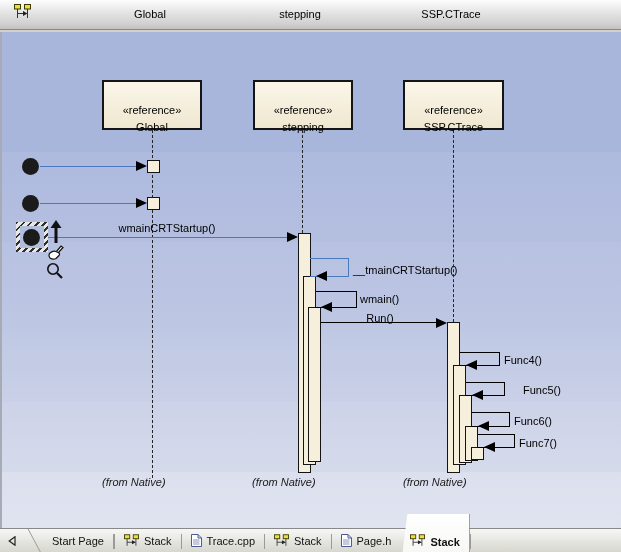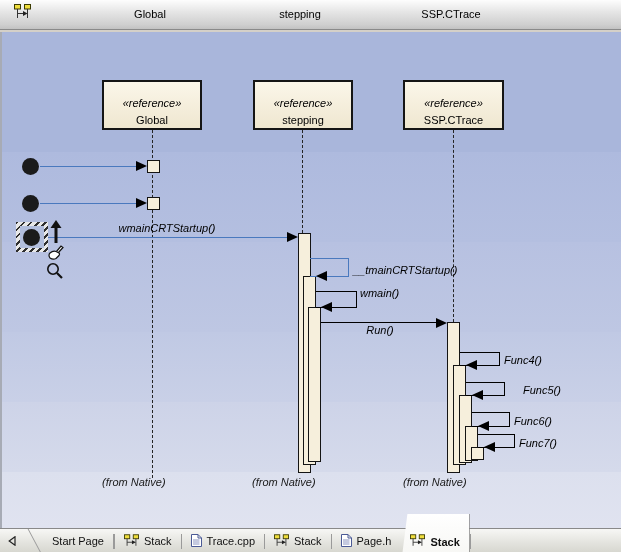--- a/index.html
+++ b/index.html
@@ -20,21 +20,21 @@
       #a9b6db 0px,#a9b6db 120px,
       #aebade 120px,#b4bfe0 210px,
       #b7c1e1 210px,#bec7e3 300px,
       #c0c9e4 300px,#c9d0e7 370px,
       #cdd3e8 370px,#d5daeb 440px,
       #dce0ee 440px,#e0e3f0 496px);}
 
   .headbox{position:absolute;width:100px;height:50px;box-sizing:border-box;
     border:2px solid #151515;background:linear-gradient(180deg,#fbf6e9,#efe7d0);
     text-align:center;font-size:11px;color:#000;}
-  .headbox .st{margin-top:15px;font-style:italic;}
+  .headbox .st{margin-top:22px;}
   .headbox .nm{margin-top:5px;}
 
   .life{position:absolute;width:0;border-left:1px dashed #242424;}
   .act{position:absolute;width:13px;box-sizing:border-box;
     background:#f6efdc;border:1px solid #141414;}
   .sq{position:absolute;width:13px;height:13px;box-sizing:border-box;
     background:#f6efdc;border:1px solid #141414;}
   .circle{position:absolute;width:17px;height:17px;border-radius:50%;background:#1b1b1b;}
 
   .mline{position:absolute;height:0;border-top:1px solid #000;}
@@ -42,21 +42,21 @@
   .selfmsg{position:absolute;box-sizing:border-box;background:transparent;
     border:1px solid #000;border-left:none;}
   .selfmsg.blue{border-color:#4a79be;}
   .arrow-r{position:absolute;width:0;height:0;
     border-top:5px solid transparent;border-bottom:5px solid transparent;
     border-left:11px solid #000;}
   .arrow-l{position:absolute;width:0;height:0;
     border-top:5px solid transparent;border-bottom:5px solid transparent;
     border-right:11px solid #000;}
 
-  .lbl{position:absolute;font-size:11px;color:#000;white-space:nowrap;font-style:italic;}
+  .lbl{position:absolute;font-size:11px;color:#000;white-space:nowrap;}
   .lbl.center{text-align:center;}
   .fromnote{position:absolute;top:444px;width:100px;text-align:left;
     font-size:11px;font-style:italic;color:#1a1a1a;}
 
   .hatch{position:absolute;left:14px;top:190px;width:32px;height:30px;box-sizing:border-box;
     background:repeating-linear-gradient(135deg,#2e2e2e 0 2px,#e8e8e8 2px 5px);}
   .hatch .inner{position:absolute;left:4px;top:4px;right:4px;bottom:4px;background:#b2bedd;}
 
   .tool{position:absolute;}
 
@@ -158,23 +158,23 @@
         <line x1="12" y1="12" x2="17" y2="17" stroke="#111" stroke-width="2.2"></line>
       </svg>
     </span>
 
     <div class="selfmsg blue" style="left:308px;top:226px;width:39px;height:19px"></div>
     <div class="arrow-l" style="left:314px;top:239px"></div>
     <div class="lbl" style="left:351px;top:232px">__tmainCRTStartup()</div>
 
     <div class="selfmsg" style="left:314px;top:259px;width:41px;height:17px"></div>
     <div class="arrow-l" style="left:319px;top:270px"></div>
-    <div class="lbl" style="left:358px;top:255px">wmain()</div>
-
-    <div class="lbl center" style="left:338px;top:292px;width:80px">Run()</div>
+    <div class="lbl" style="left:358px;top:261px">wmain()</div>
+
+    <div class="lbl center" style="left:338px;top:280px;width:80px">Run()</div>
     <div class="mline" style="left:319px;top:290px;width:115px"></div>
     <div class="arrow-r" style="left:434px;top:286px"></div>
 
     <div class="selfmsg" style="left:458px;top:320px;width:40px;height:14px"></div>
     <div class="arrow-l" style="left:464px;top:328px"></div>
     <div class="lbl" style="left:502px;top:322px">Func4()</div>
 
     <div class="selfmsg" style="left:464px;top:350px;width:39px;height:14px"></div>
     <div class="arrow-l" style="left:470px;top:358px"></div>
     <div class="lbl" style="left:521px;top:352px">Func5()</div>

